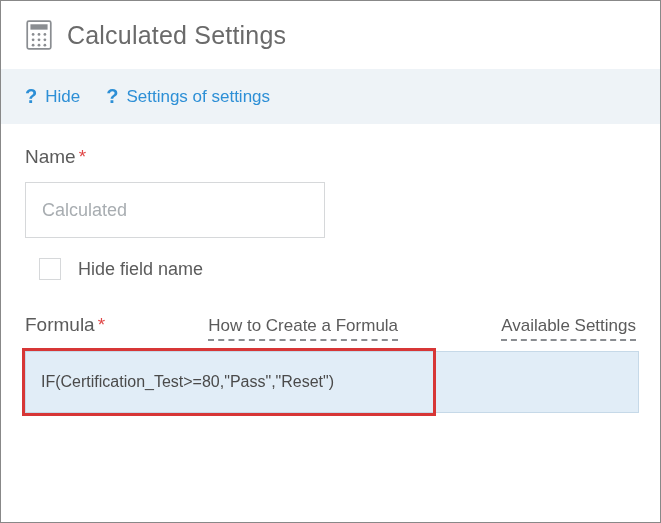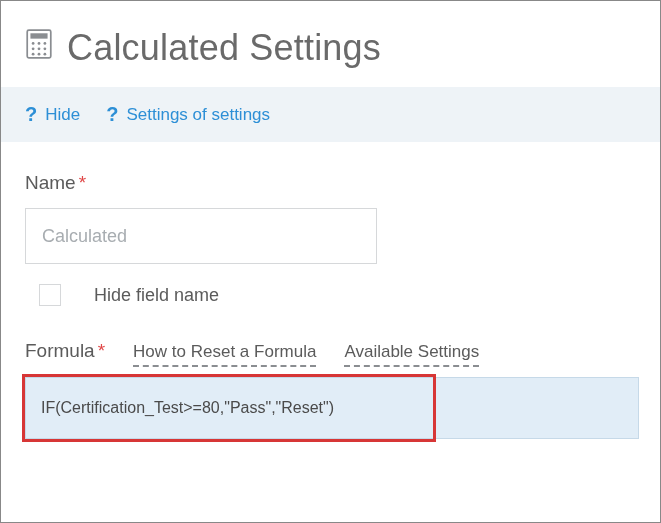--- a/index.html
+++ b/index.html
@@ -26,25 +26,24 @@
       height: 32px;
       display: inline-flex;
       align-items: center;
       justify-content: center;
     }
     .calc-icon svg {
       width: 26px;
       height: 30px;
     }
     .page-title {
-      font-size: 36px;
+      font-size: 25px;
       font-weight: 300;
       color: #6a6a6a;
       letter-spacing: 0.2px;
-      margin-top: 8px;
     }
     .help-bar {
       background: #eef3f7;
       padding: 16px 24px;
       display: flex;
       gap: 26px;
       align-items: center;
     }
     .help-link {
       display: inline-flex;
@@ -54,67 +53,68 @@
       font-size: 17px;
       font-weight: 400;
       cursor: pointer;
     }
     .question-icon {
       font-size: 20px;
       font-weight: 600;
       color: #2d8fd6;
     }
     .content {
-      padding: 30px 24px 18px 24px;
+      padding: 22px 24px 18px 24px;
     }
     .field-label {
       font-size: 19px;
       color: #5b5b5b;
       font-weight: 400;
       margin-bottom: 14px;
     }
     .required {
       color: #e04848;
       margin-left: 3px;
     }
     .text-input {
-      width: 352px;
+      width: 300px;
       height: 56px;
       padding: 0 16px;
       font-size: 18px;
       color: #a8adb1;
       border: 1px solid #d6d8da;
       background: #fff;
       outline: none;
       font-family: inherit;
     }
     .checkbox-row {
       display: flex;
       align-items: center;
-      gap: 33px;
+      gap: 17px;
       margin-top: 20px;
       margin-left: 14px;
     }
     .checkbox {
       width: 22px;
       height: 22px;
       border: 1px solid #d6d8da;
       background: #fff;
     }
     .checkbox-label {
       font-size: 18px;
       color: #5b5b5b;
     }
     .formula-section {
       margin-top: 34px;
     }
     .formula-header {
       display: flex;
       align-items: baseline;
       gap: 28px;
+      justify-content: space-between;
     }
     .formula-label {
       font-size: 19px;
       color: #5b5b5b;
       white-space: nowrap;
     }
     .dotted-link {
       font-size: 17px;
       color: #5b5b5b;
       border-bottom: 2px dashed #8a8d91;
@@ -193,21 +193,21 @@
   <div class="checkbox-row">
     <div class="checkbox"></div>
     <span class="checkbox-label">Hide field name</span>
   </div>
 
   <div class="formula-section">
     <div class="formula-header">
       <div class="formula-label">
         <span>Formula</span><span class="required">*</span>
       </div>
-      <a class="dotted-link">How to Reset a Formula</a>
+      <a class="dotted-link">How to Create a Formula</a>
       <a class="dotted-link">Available Settings</a>
     </div>
 
     <div class="formula-outer">
       <div class="formula-backdrop"></div>
       <div class="formula-highlight">
         <span>IF(Certification_Test&gt;=80,"Pass","Reset")</span>
       </div>
     </div>
   </div>

